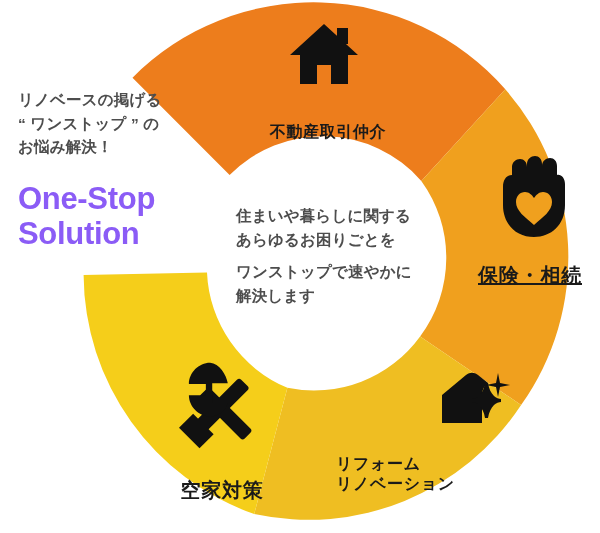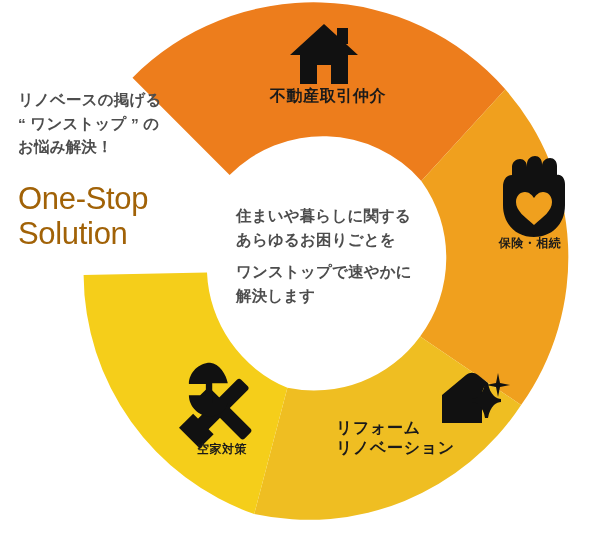--- a/index.html
+++ b/index.html
@@ -14,60 +14,61 @@
   svg.ring{position:absolute;left:0;top:0;width:600px;height:533px;}
 
   .seg-label{
     position:absolute;
     font-weight:700;
     color:#1a1a1a;
     letter-spacing:0.04em;
     line-height:1.25;
     white-space:pre;
     text-align:center;
+    margin-top:36px;
   }
 
   
   .left-block{position:absolute;left:18px;top:88px;width:205px;}
   .lead{
     font-size:15.5px;
     font-weight:700;
     color:#4d4d4d;
     line-height:1.52;
     letter-spacing:0.01em;
     white-space:pre-line;
     margin:0;
   }
   .headline{
     margin:22px 0 0 0;
     font-size:31px;
-    font-weight:400;
-    color:#a16207;
+    font-weight:700;
+    color:#8b5cf6;
     line-height:1.15;
     letter-spacing:-0.01em;
     white-space:pre-line;
   }
 
   
   .center-block{position:absolute;left:236px;top:204px;width:215px;}
   .center-p{
     margin:0;
     font-size:15.5px;
     font-weight:700;
     color:#4d4d4d;
     line-height:1.55;
     letter-spacing:0.01em;
     white-space:pre-line;
   }
   .center-p.second{margin-top:8px;}
 
   .lbl-top{left:243px;top:86px;width:170px;font-size:16px;}
-  .lbl-right{left:470px;top:236px;width:120px;font-size:12px;}
+  .lbl-right{left:470px;top:227px;width:120px;font-size:20px;text-decoration:underline;}
   .lbl-br{left:336px;top:418px;width:160px;font-size:16px;text-align:left;}
-  .lbl-bl{left:162px;top:442px;width:120px;font-size:12px;}
+  .lbl-bl{left:162px;top:442px;width:120px;font-size:20px;}
 </style>
 </head>
 <body>
 
 <div id="stage">
 
   <svg class="ring" viewBox="0 0 600 533">
     <g>
       <path d="M 132.5 77.7 A 255 255 0 0 1 505.3 89.3 L 421.3 180.9 A 131 131 0 0 0 229.6 175.0 Z" fill="#ED7D1C"></path>
       <path d="M 505.3 89.3 A 255 255 0 0 1 521.1 405.0 L 420.1 336.4 A 131 131 0 0 0 421.3 180.9 Z" fill="#F0A01E"></path>

